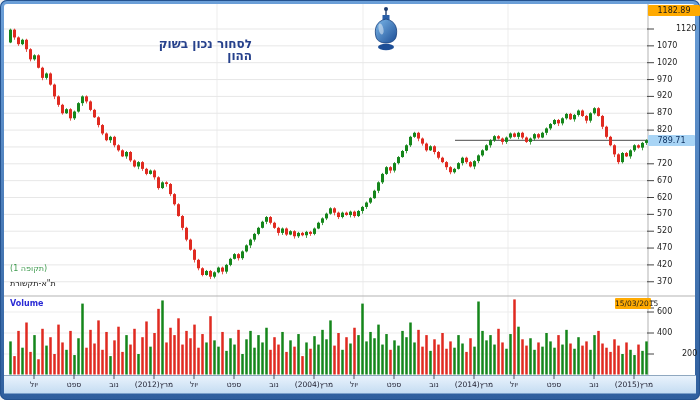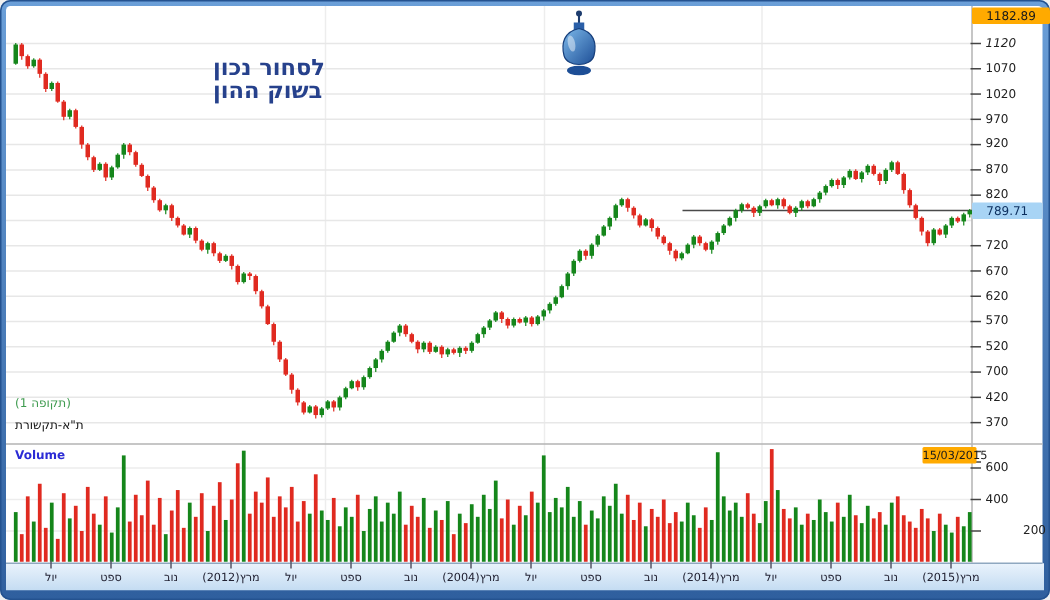--- a/index.html
+++ b/index.html
@@ -6,21 +6,21 @@
   .window{position:relative;width:700px;height:400px;background:linear-gradient(#6b9fd8,#2f5f9e);
     border-radius:7px;overflow:hidden;font-family:"DejaVu Sans",sans-serif;
     box-shadow:inset 0 0 0 1px #24528f;}
   .inner{position:absolute;left:4px;top:4px;width:691px;height:389px;background:#fff;border-radius:3px;z-index:1;}
   svg.chart{position:absolute;left:0;top:0;z-index:2;}
   .ov{position:absolute;z-index:3;line-height:1;}
   .logo{left:104px;top:8px;font-family:"DejaVu Serif","Liberation Serif",serif;font-size:30px;white-space:nowrap;}
   .logo .b{color:#53a7dc;}
   .logo .t{color:#1c3b6e;margin-left:8px;}
   .vase{position:absolute;left:368px;top:6px;z-index:3;}
-  .tagline{left:142px;top:38px;width:110px;font-size:15px;font-weight:bold;color:#26418c;text-align:left;}
+  .tagline{left:142px;top:38px;width:110px;font-size:12px;font-weight:bold;color:#26418c;text-align:right;}
   .legend-period{left:10px;top:265px;font-size:8px;color:#3f9b4f;}
   .legend-name{left:10px;top:280px;font-size:8px;color:#111;}
   .vol-label{left:10px;top:300px;font-size:8px;color:#2b2bd5;font-weight:bold;}
   .badge{position:absolute;z-index:4;font-size:8px;text-align:center;line-height:11px;height:11px;border-radius:1px;}
   .badge-orange{background:#ffaa00;color:#1a1a1a;}
   .badge-blue{background:#a8d4f5;color:#0c2f5e;}
   .badge-cursor-price{left:648px;top:5px;width:52px;}
   .badge-last-price{left:648px;top:135px;width:47px;}
   .badge-cursor-date{left:615px;top:298px;width:36px;font-size:7.5px;}
   .tick{position:absolute;font-size:8px;color:#222;z-index:3;line-height:1;}
@@ -602,33 +602,33 @@
 
   <div class="ov legend-period" dir="rtl">(תקופה 1)</div>
   <div class="ov legend-name" dir="rtl">ת"א-תקשורת</div>
   <div class="ov vol-label">Volume</div>
 
   <div class="badge badge-orange badge-cursor-price">1182.89</div>
   <div class="badge badge-blue badge-last-price" style="top: 134.808px;">789.71</div>
   <div class="badge badge-orange badge-cursor-date">15/03/2015</div>
 
   <div id="price-ticks">
-      <span class="tick" style="left: 657px; top: 25px; font-style: italic;">1120</span>
+      <span class="tick" style="left: 676px; top: 25px;">1120</span>
       <span class="tick" style="left: 657px; top: 41.85px;">1070</span>
       <span class="tick" style="left: 657px; top: 58.7px;">1020</span>
       <span class="tick" style="left: 657px; top: 75.55px;">970</span>
       <span class="tick" style="left: 657px; top: 92.4px;">920</span>
       <span class="tick" style="left: 657px; top: 109.25px;">870</span>
       <span class="tick" style="left: 657px; top: 126.1px;">820</span>
       <span class="tick" style="left: 657px; top: 159.8px;">720</span>
       <span class="tick" style="left: 657px; top: 176.65px;">670</span>
       <span class="tick" style="left: 657px; top: 193.5px;">620</span>
       <span class="tick" style="left: 657px; top: 210.35px;">570</span>
       <span class="tick" style="left: 657px; top: 227.2px;">520</span>
-      <span class="tick" style="left: 657px; top: 244.05px;">700</span>
+      <span class="tick" style="left: 657px; top: 244.05px;">470</span>
       <span class="tick" style="left: 657px; top: 260.9px;">420</span>
       <span class="tick" style="left: 657px; top: 277.75px;">370</span>
     </div>
   <div id="vol-ticks">
       <span class="tick" style="left: 657px; top: 308px;">600</span>
       <span class="tick" style="left: 657px; top: 329px;">400</span>
       <span class="tick" style="left: 657px; top: 350px; margin-left: 25px;">200</span>
     </div>
   <div id="date-ticks">
       <span class="dtick" dir="rtl" style="left: 34px; top: 381px;">יול</span>

